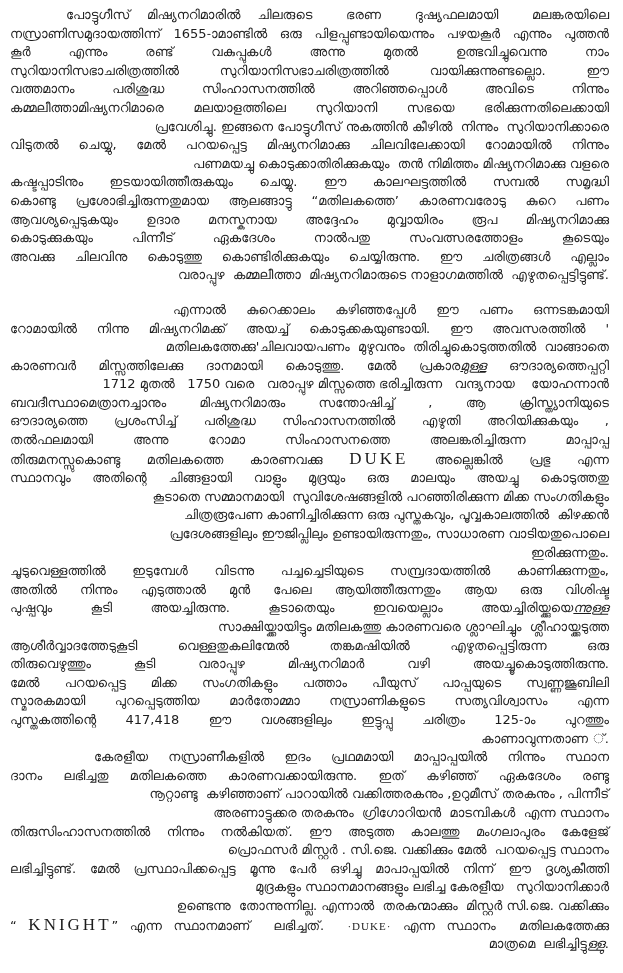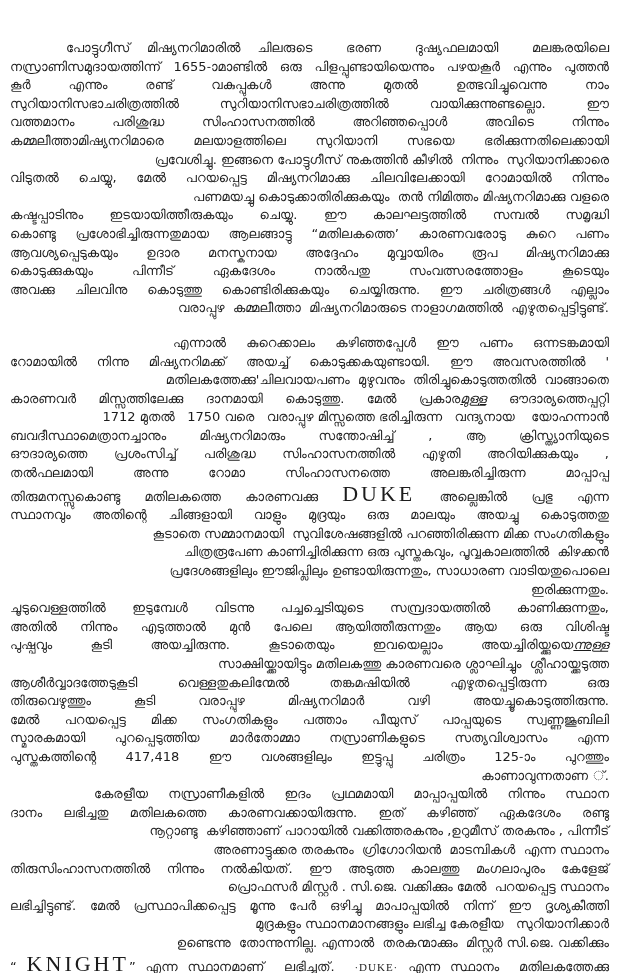--- a/index.html
+++ b/index.html
@@ -29,41 +29,41 @@
   }
   .line.justify {
     text-align: justify;
     text-align-last: justify;
   }
   .line.left {
     text-align: right;
   }
   .latin-large {
     font-family: "Liberation Serif", serif;
-    font-size: 22px;
+    font-size: 17px;
     letter-spacing: 3px;
     line-height: 1;
   }
   .latin-mid {
     font-family: "Liberation Serif", serif;
     font-size: 11px;
     letter-spacing: 1px;
     line-height: 1;
   }
   .u {
     text-decoration: underline;
     font-style: italic;
   }
 </style>
 </head>
 <body>
 
 <div class="page">
   <div style="color: rgb(28, 28, 28);">
-      <div class="line justify" style="text-indent: 56px; margin-top: 33px;"><span>പോട്ടുഗീസ് മിഷ്യനറിമാരിൽ ചിലരുടെ  ഭരണ  ദുഷ്യഫലമായി  മലങ്കരയിലെ</span></div>
+      <div class="line justify" style="text-indent: 56px;"><span>പോട്ടുഗീസ് മിഷ്യനറിമാരിൽ ചിലരുടെ  ഭരണ  ദുഷ്യഫലമായി  മലങ്കരയിലെ</span></div>
       <div class="line justify"><span>നസ്രാണിസമുദായത്തിന്ന് 1655-ാമാണ്ടിൽ ഒരു പിളപ്പുണ്ടായിയെന്നും പഴയകൂർ എന്നും പുത്തൻ</span></div>
       <div class="line justify"><span>കൂർ എന്നും രണ്ട് വകുപ്പുകൾ അന്നു മുതൽ ഉത്ഭവിച്ചുവെന്നു നാം</span></div>
       <div class="line justify"><span>സുറിയാനിസഭാചരിത്രത്തിൽ സുറിയാനിസഭാചരിത്രത്തിൽ വായിക്കുന്നുണ്ടല്ലൊ. ഈ</span></div>
       <div class="line justify"><span>വത്തമാനം പരിശുദ്ധ സിംഹാസനത്തിൽ അറിഞ്ഞപ്പൊൾ അവിടെ നിന്നും</span></div>
       <div class="line justify"><span>കമ്മലീത്താമിഷ്യനറിമാരെ മലയാളത്തിലെ സുറിയാനി സഭയെ ഭരിക്കുന്നതിലെക്കായി</span></div>
       <div class="line left"><span>പ്രവേശിച്ചു. ഇങ്ങനെ പോട്ടുഗീസ് നുകത്തിൻ കീഴിൽ  നിന്നും  സുറിയാനിക്കാരെ</span></div>
       <div class="line justify"><span>വിടുതൽ ചെയ്യു, മേൽ പറയപ്പെട്ട മിഷ്യനറിമാക്കു ചിലവിലേക്കായി റോമായിൽ നിന്നും</span></div>
       <div class="line left"><span>പണമയച്ചു കൊടുക്കാതിരിക്കുകയും  തൻ നിമിത്തം മിഷ്യനറിമാക്കു വളരെ</span></div>
       <div class="line justify"><span>കഷ്ടപ്പാടിനും ഇടയായിത്തീരുകയും ചെയ്യു. ഈ കാലഘട്ടത്തിൽ സമ്പൽ സമൃദ്ധി</span></div>
       <div class="line justify"><span>കൊണ്ടു പ്രശോഭിച്ചിരുന്നതുമായ ആലങ്ങാട്ടു “മതിലകത്തെ’ കാരണവരോടു കുറെ പണം</span></div>

